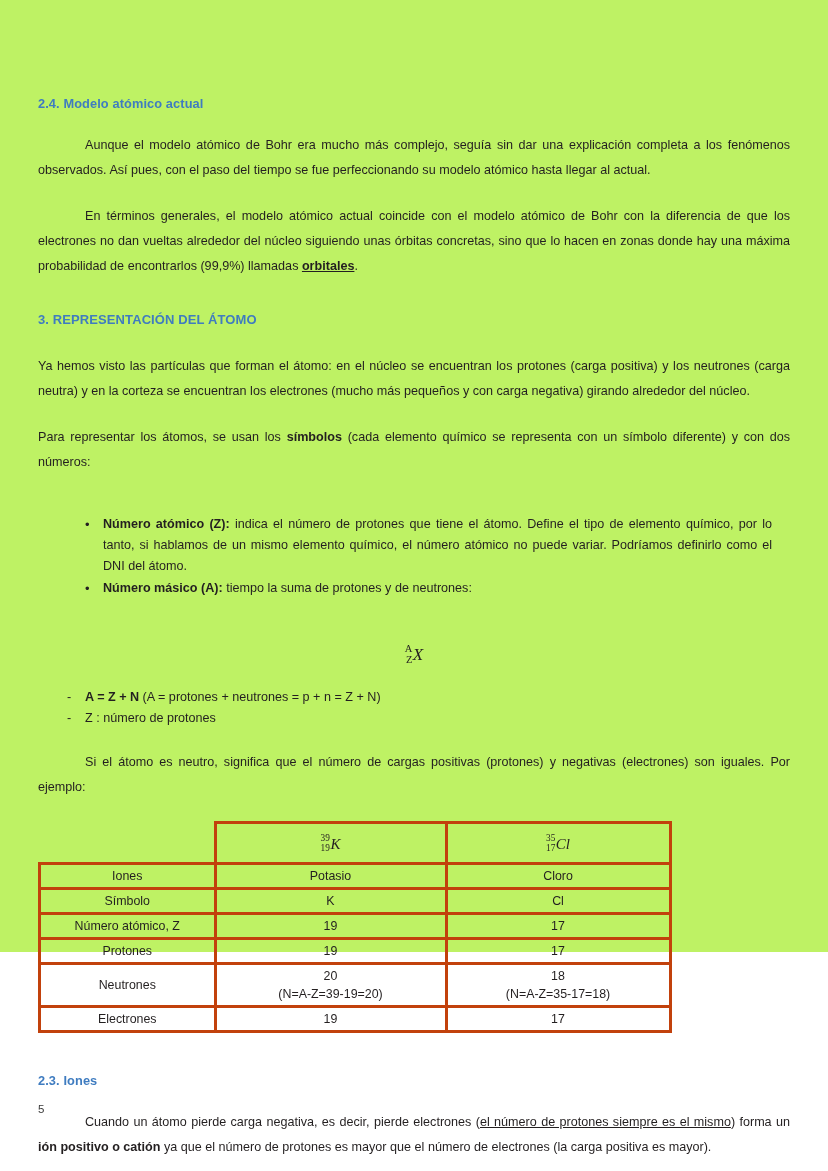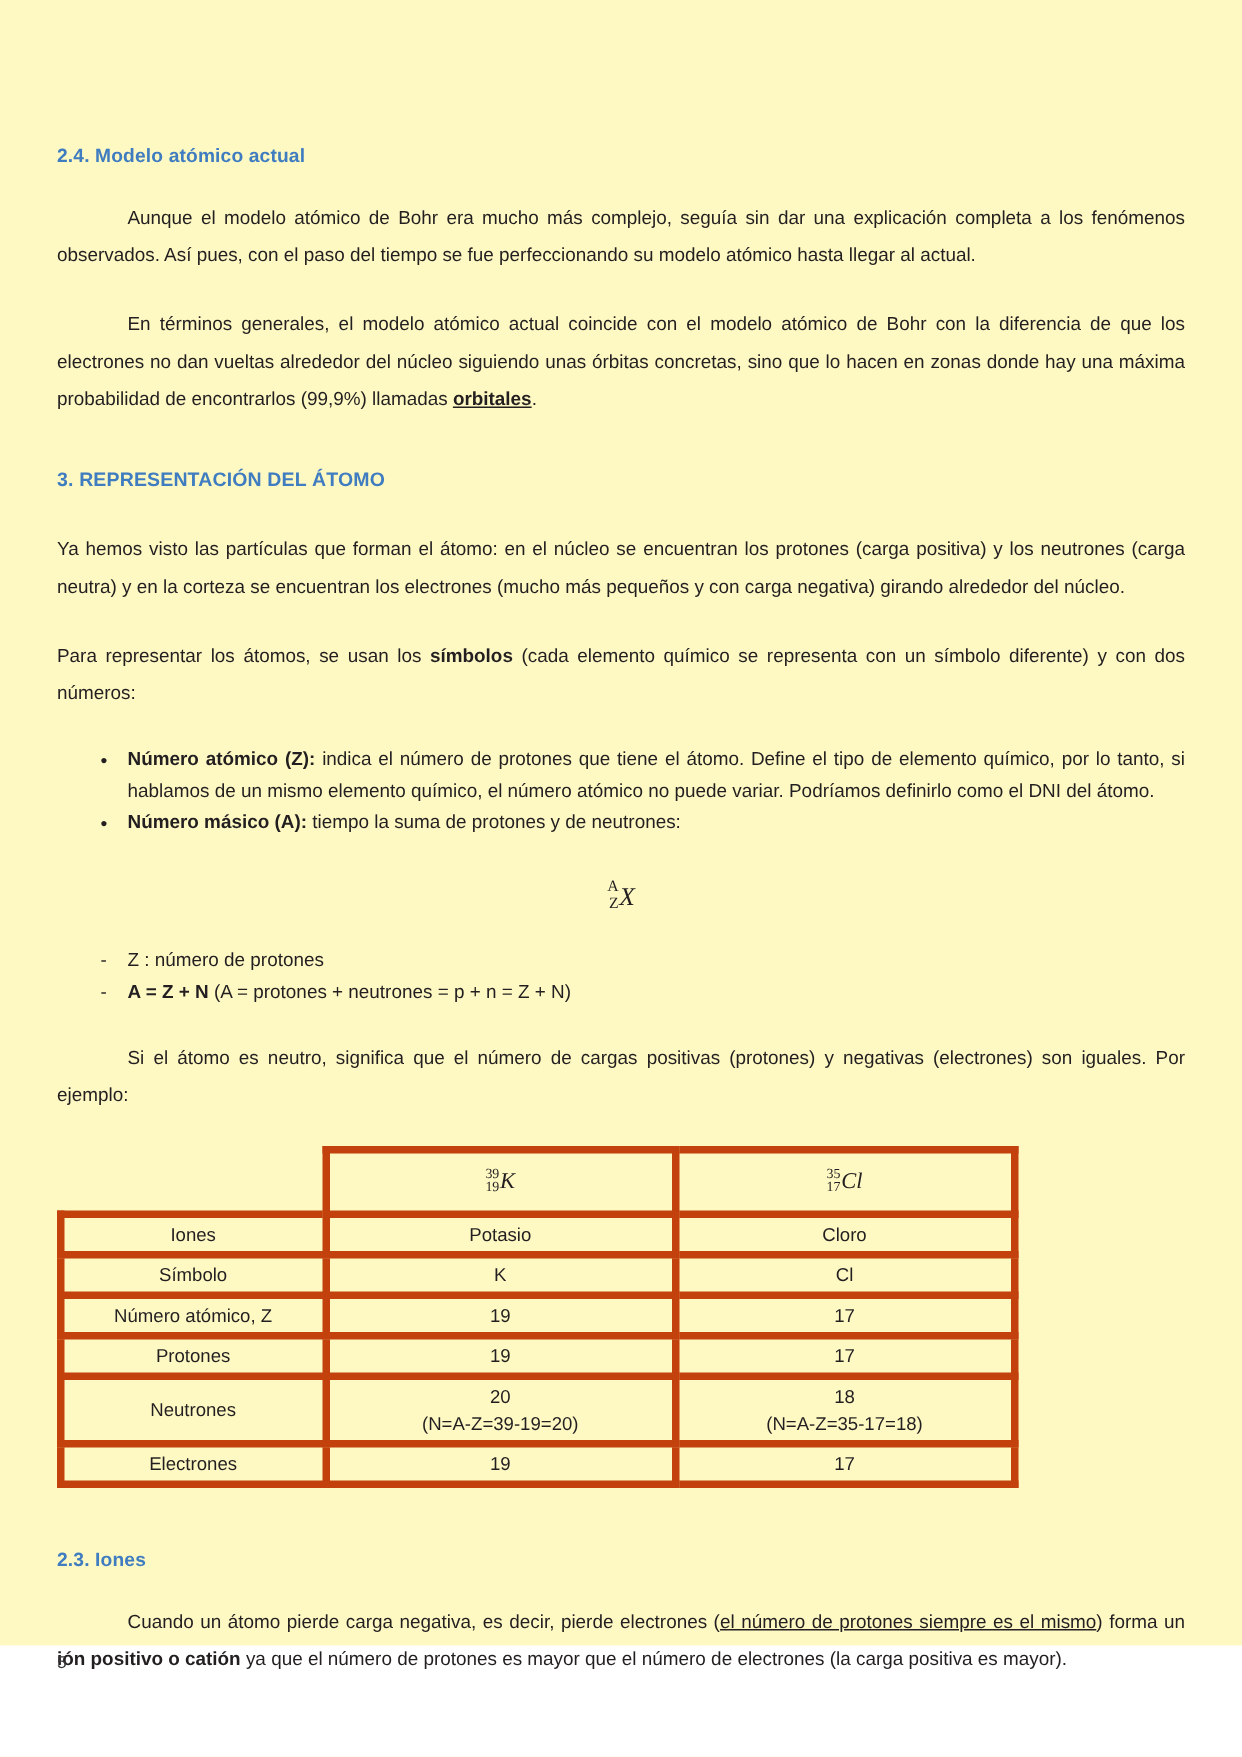--- a/index.html
+++ b/index.html
@@ -12,22 +12,22 @@
     height: 1171px;
     position: relative;
     font-family: "Liberation Sans", sans-serif;
     color: #231f20;
     overflow: hidden;
   }
   .page {
     position: absolute;
     left: 0; top: 0;
     width: 828px;
-    height: 1097px;
-    background: #fef9c3;
+    height: 952px;
+    background: #bef264;
   }
   .content {
     position: absolute;
     left: 38px;
     top: 96px;
     width: 752px;
   }
 
   h2.section-head {
     font-size: 12.8px;
@@ -58,21 +58,21 @@
   b, strong { font-weight: bold; }
   u, .ul { text-decoration: underline; }
   .sp-21 { height: 21px; }
   .sp-26 { height: 26px; }
   .sp-33 { height: 33px; }
   .sp-40 { height: 40px; }
 
   
   ul.bullets {
     list-style: none;
-    margin: 0;
+    margin: 18px;
     padding: 0;
   }
   ul.bullets > li {
     position: relative;
     padding-left: 47px;
     font-size: 12.6px;
     line-height: 21.2px;
     text-align: justify;
     margin: 0;
   }
@@ -141,21 +141,21 @@
   }
 
   
   table.atom-table {
     border-collapse: collapse;
     table-layout: fixed;
     width: 607px;
     margin: 0;
   }
   table.atom-table td {
-    border: 5px solid #c2410c;
+    border: 3px solid #c2410c;
     font-size: 12.4px;
     line-height: 18px;
     text-align: center;
     padding: 2px 3px;
     vertical-align: middle;
     color: #231f20;
   }
   table.atom-table td.blank {
     border: none;
     background: transparent;
@@ -213,22 +213,22 @@
 
     <div class="sp-26"></div>
 
     <div class="formula-center">
       <span class="iso"><span class="nums"><span>A</span><span>Z</span></span><span class="sym">X</span></span>
     </div>
 
     <div class="sp-21"></div>
 
     <ul class="dashes">
+      <li><b>A = Z + N</b><span> (A = protones + neutrones = p + n = Z + N)</span></li>
       <li><b></b><span>Z : número de protones</span></li>
-      <li><b>A = Z + N</b><span> (A = protones + neutrones = p + n = Z + N)</span></li>
     </ul>
 
     <div class="sp-21"></div>
 
     <p class="body indent">Si el átomo es neutro, significa que el número de cargas positivas (protones) y negativas (electrones) son iguales. Por ejemplo:</p>
 
     <div class="sp-21"></div>
 
     <table class="atom-table">
       <tbody>

